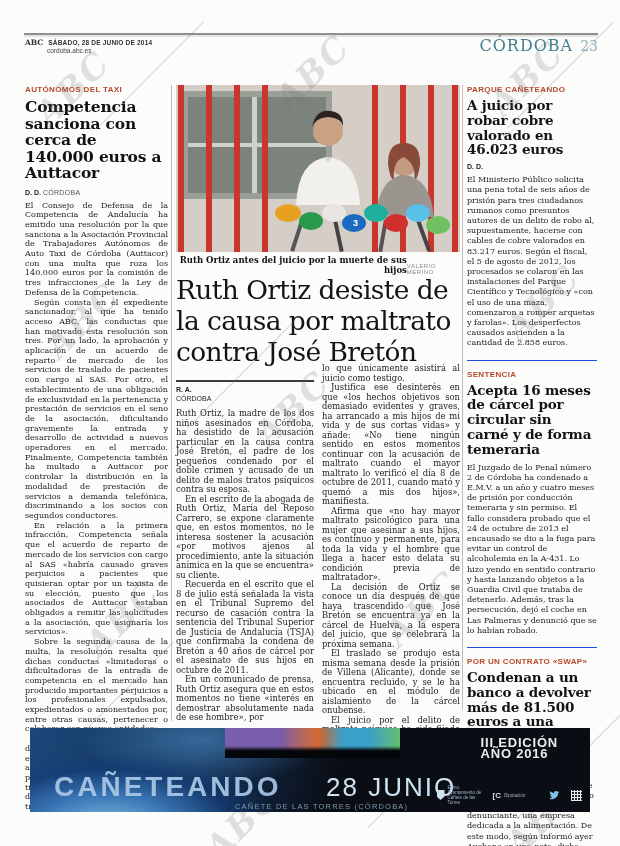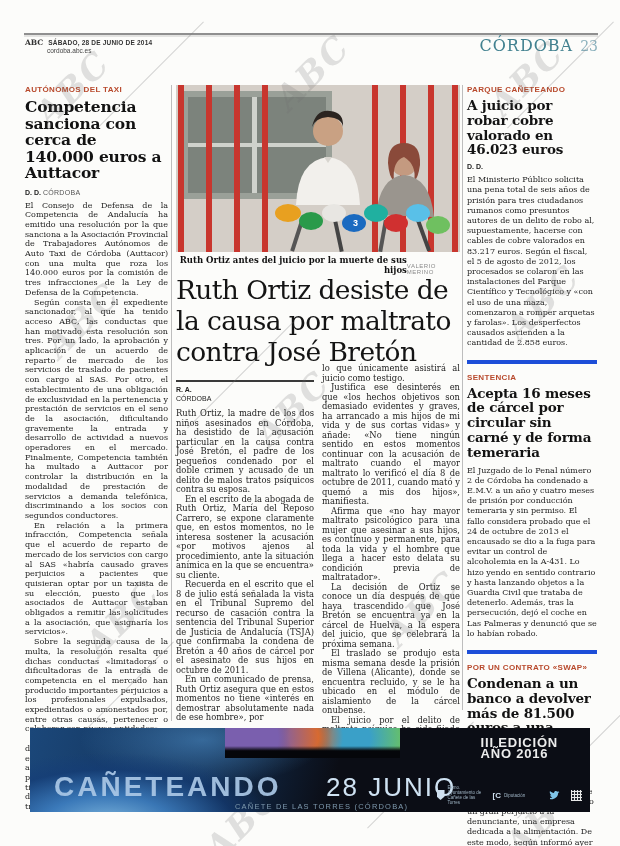--- a/index.html
+++ b/index.html
@@ -61,21 +61,21 @@
   .deck-arrow{width:0;height:0;border-left:6px solid #2f6fa8;border-top:4.5px solid transparent;
       border-bottom:4.5px solid transparent;margin-top:3px;flex:none;}
   .deck-text{font-size:13px;line-height:14.5px;font-weight:bold;color:#1a1a1a;}
   .deck-rule{height:2px;background:#3a3a3a;margin:2px 0 4px;}
   .mbyline{font-family:"Liberation Sans",sans-serif;font-size:7px;color:#222;margin-bottom:6px;
       line-height:8.5px;}
   .mcol1 .body p,.mcol2 .body p{font-size:8.4px;line-height:9.5px;}
 
   
   .right-col{position:absolute;left:467px;top:85px;width:130px;}
-  .brief + .brief{border-top:4px solid #1d4ed8;margin-top:11px;padding-top:9px;}
+  .brief + .brief{border-top:1px solid #1d4ed8;margin-top:11px;padding-top:9px;}
   .brief h2{margin:4px 0 6px;font-size:13.5px;line-height:14.8px;font-weight:bold;color:#131313;
       letter-spacing:-.2px;}
   .brief .body p{font-size:8px;line-height:10.2px;text-align:left;}
 
   
   .ad{position:absolute;left:30px;top:728px;width:560px;height:84px;background:#0b0d15;
       overflow:hidden;z-index:6;}
   .ad-wave{position:absolute;left:-20px;top:-10px;width:350px;height:110px;
       background:
         radial-gradient(ellipse 60% 80% at 28% 95%, rgba(140,200,240,.85) 0%, rgba(70,140,210,.75) 30%, rgba(20,60,120,.6) 60%, transparent 80%),

